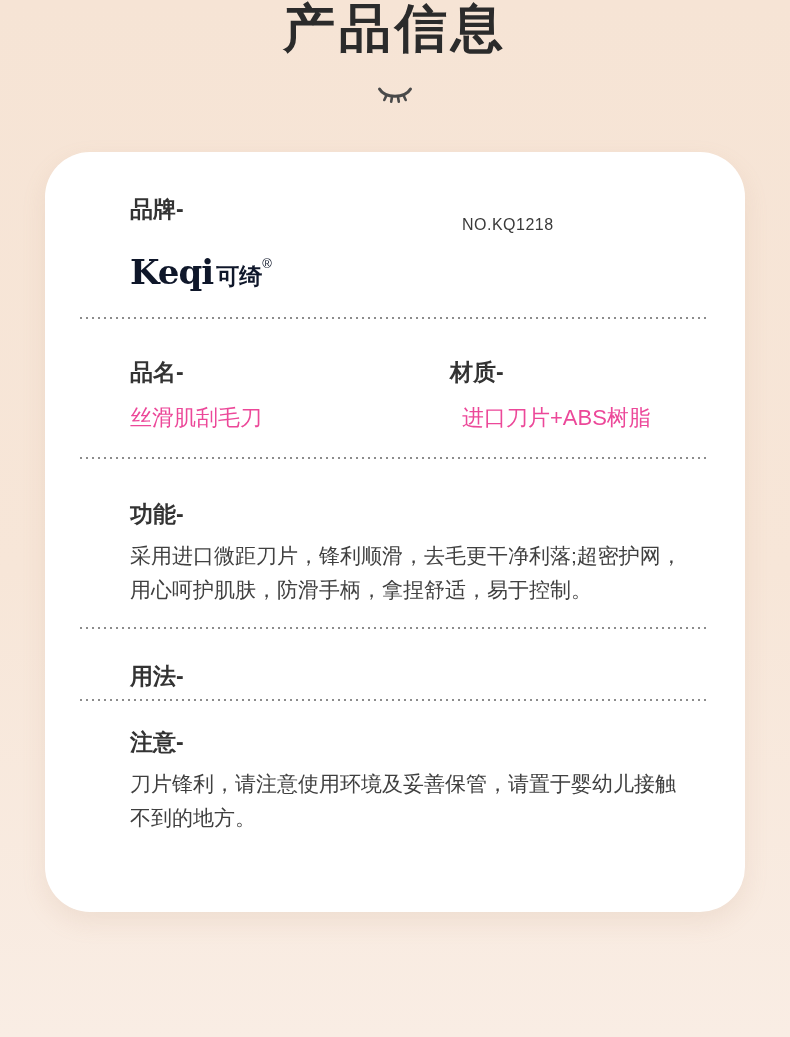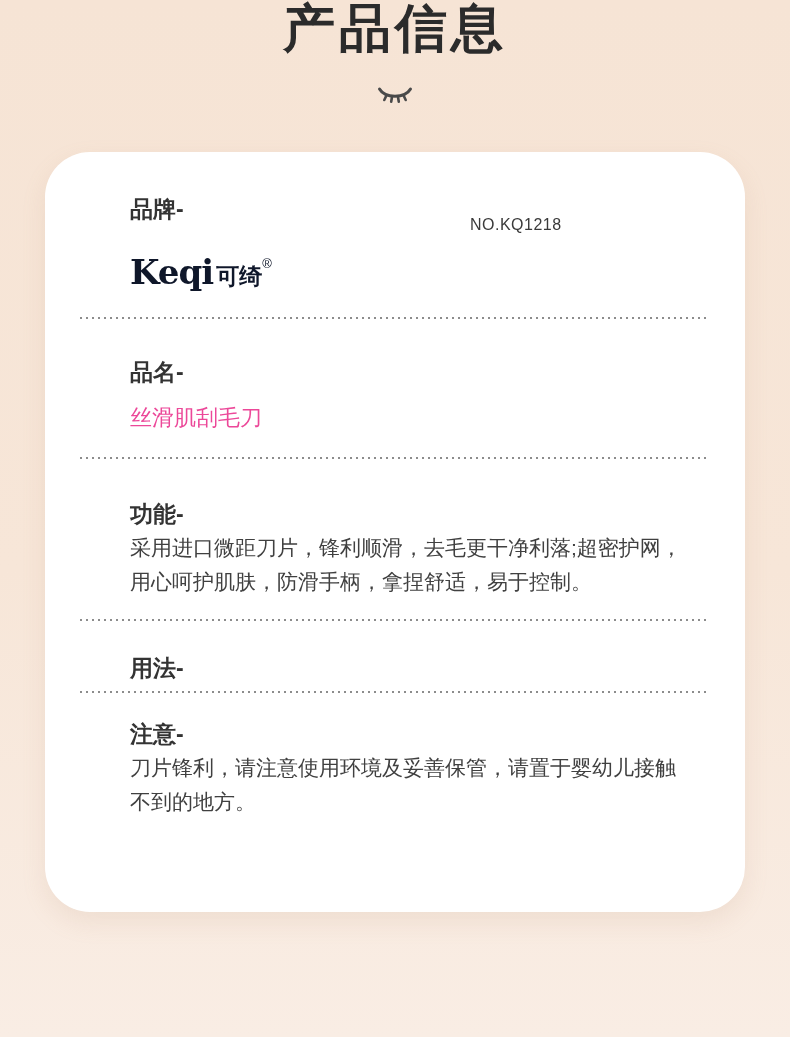--- a/index.html
+++ b/index.html
@@ -35,21 +35,20 @@
     margin: 48px auto 0;
     background: #ffffff;
     border-radius: 45px;
     padding: 42px 0 20px;
     box-shadow: 0 10px 24px rgba(185, 145, 115, 0.14);
   }
   .pair-row {
     display: grid;
     grid-template-columns: 320px 1fr;
     padding: 0 40px 0 85px;
-    gap: 8px;
   }
   .field-label {
     font-size: 23px;
     line-height: 30px;
     font-weight: 600;
     color: #333333;
   }
   .field-value {
     margin-top: 16px;
     font-size: 22px;
@@ -89,21 +88,21 @@
     background-image: repeating-linear-gradient(90deg,
       #8c8c8c 0, #8c8c8c 2px, transparent 2px, transparent 6px);
   }
   .divider.d2 { margin: 24px 35px 40px; }
   .divider.d3 { margin: 20px 35px 32px; }
   .divider.d4 { margin: 8px 35px 26px; }
   .section {
     padding: 0 40px 0 85px;
   }
   .section-text {
-    margin-top: 2px;
+    margin-top: 10px;
     font-size: 21px;
     line-height: 34px;
     color: #404040;
     white-space: pre-line;
   }
 </style>
 </head>
 <body>
 
 <div class="header">
@@ -133,20 +132,24 @@
     </div>
   </div>
 
   <div class="divider d1"></div>
 
   <div class="pair-row">
     <div>
       <div class="field-label">品名-</div>
       <div class="field-value">丝滑肌刮毛刀</div>
     </div>
+    <div>
+      <div class="field-label">材质-</div>
+      <div class="field-value indent">进口刀片+ABS树脂</div>
+    </div>
   </div>
 
   <div class="divider d2"></div>
 
   <div class="section">
     <div class="field-label">功能-</div>
     <div class="section-text">采用进口微距刀片，锋利顺滑，去毛更干净利落;超密护网，
 用心呵护肌肤，防滑手柄，拿捏舒适，易于控制。</div>
   </div>
 

